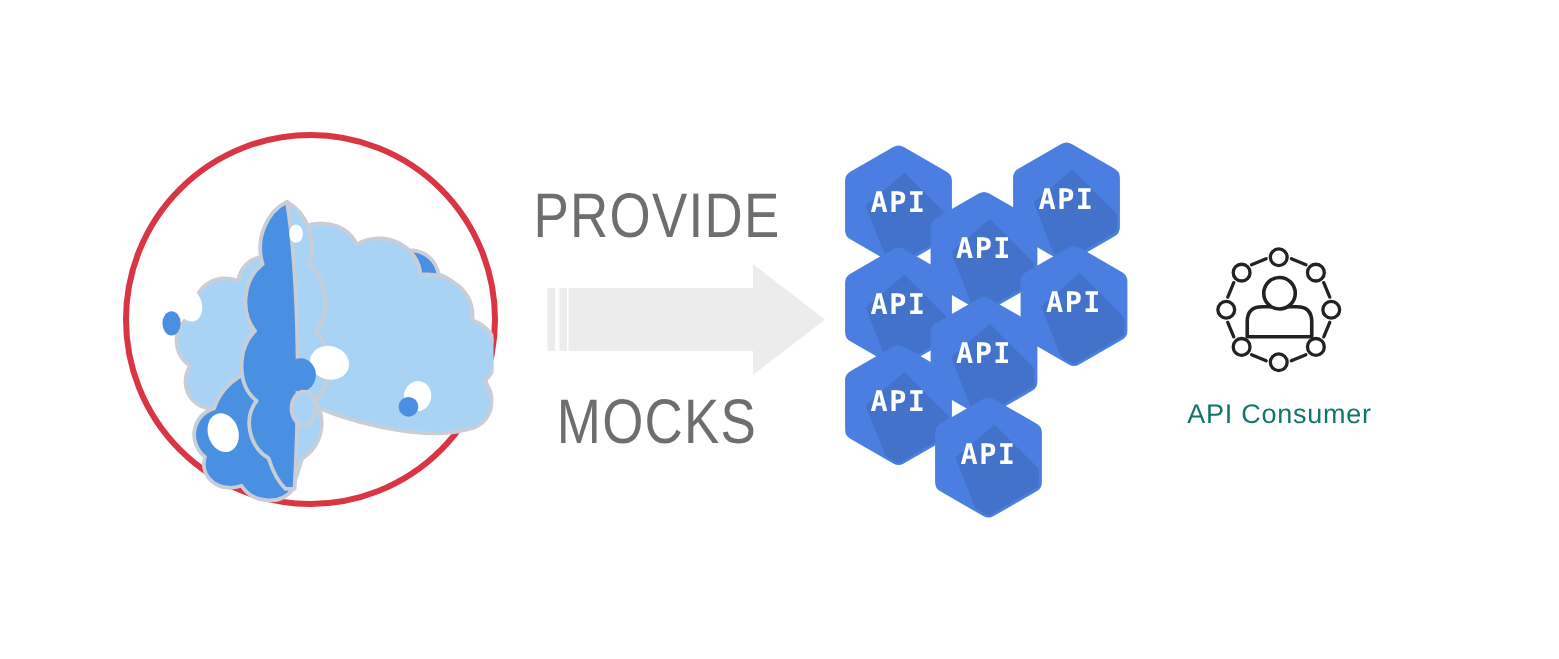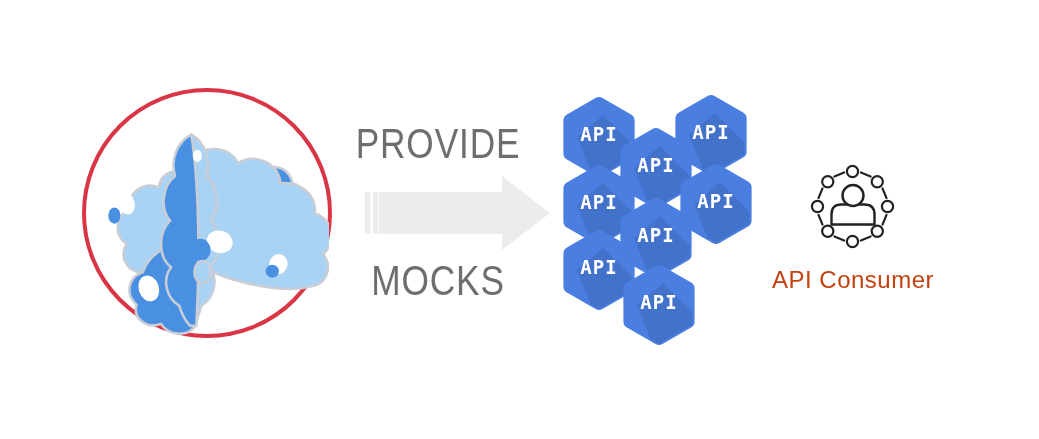--- a/index.html
+++ b/index.html
@@ -56,22 +56,22 @@
   .consumer-icon line, .consumer-icon circle, .consumer-icon path {
     stroke: #222222; fill: none; stroke-linecap: round; stroke-linejoin: round;
   }
   .consumer-icon .node   { fill: #ffffff; stroke-width: 2.2; }
   .consumer-icon .seg    { stroke-width: 2.2; }
   .consumer-icon .person { fill: #ffffff; stroke-width: 2.4; }
   .consumer-label {
     left: 752px; top: 266px;
     width: 202px;
     text-align: center;
-    color: #c2410c;
-    font-size: 24px;
+    color: #0f766e;
+    font-size: 18px;
     font-weight: 300;
     letter-spacing: 0.5px;
   }
 
   
   .cl-light { fill: #a9d3f4; stroke: #c9ced6; stroke-width: 2.5; stroke-linejoin: round; }
   .cl-dark  { fill: #4a90e2; stroke: #c9ced6; stroke-width: 2.5; stroke-linejoin: round; }
   .cl-hole  { fill: #ffffff; }
   .cl-dot   { fill: #4a90e2; }
 </style>

